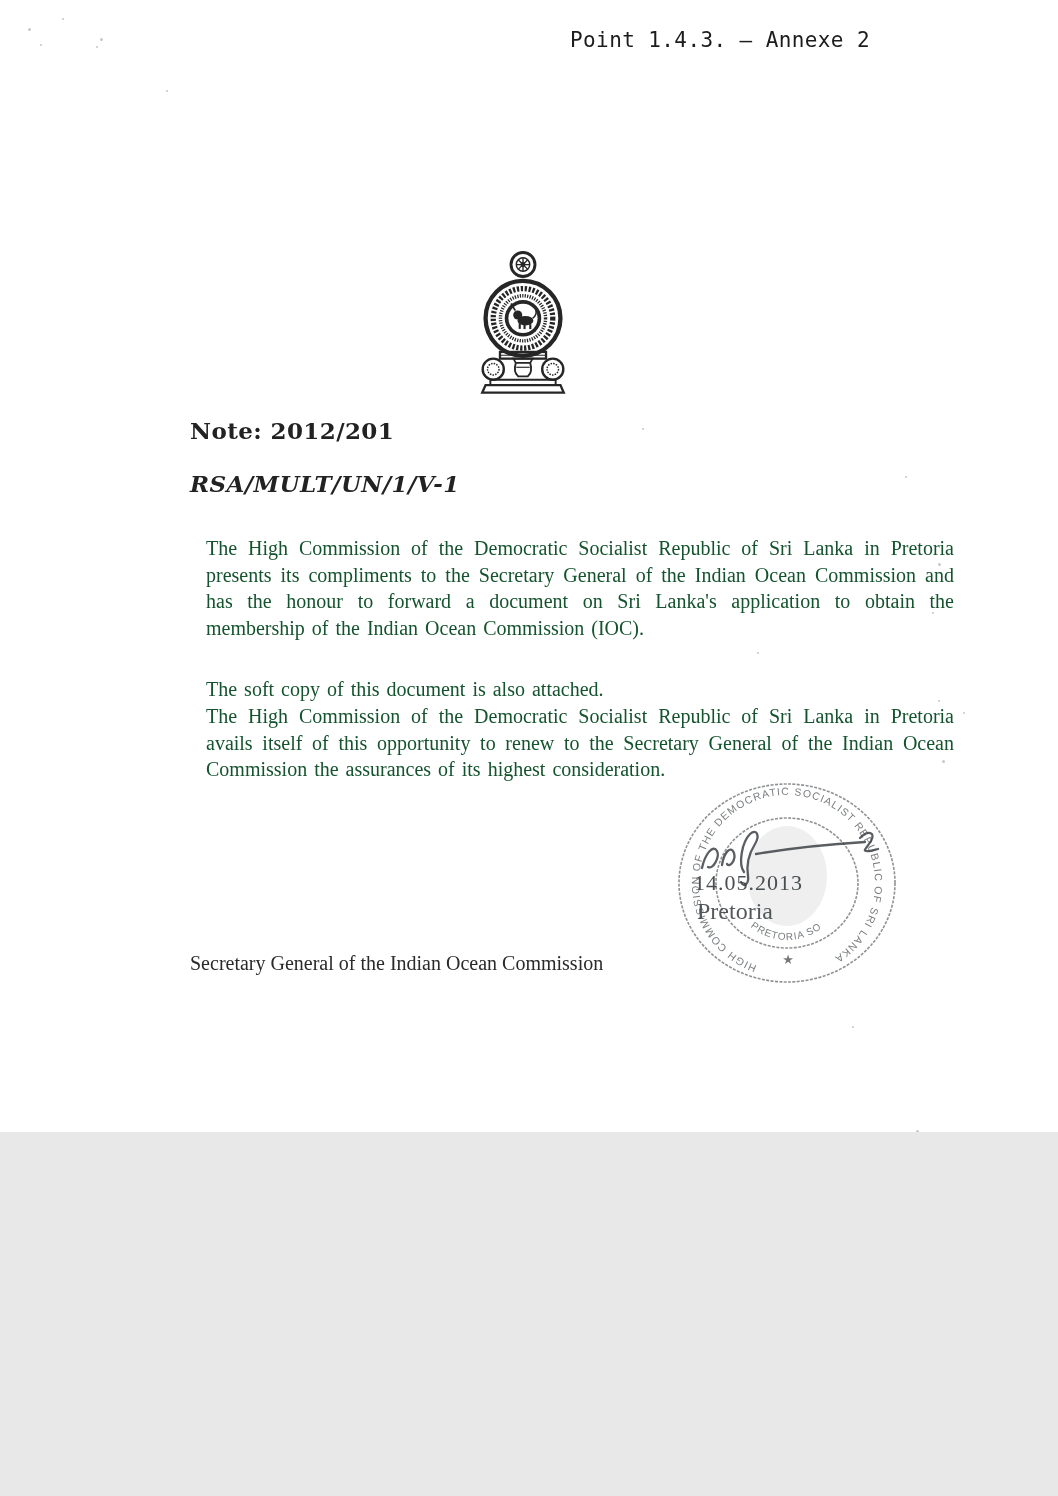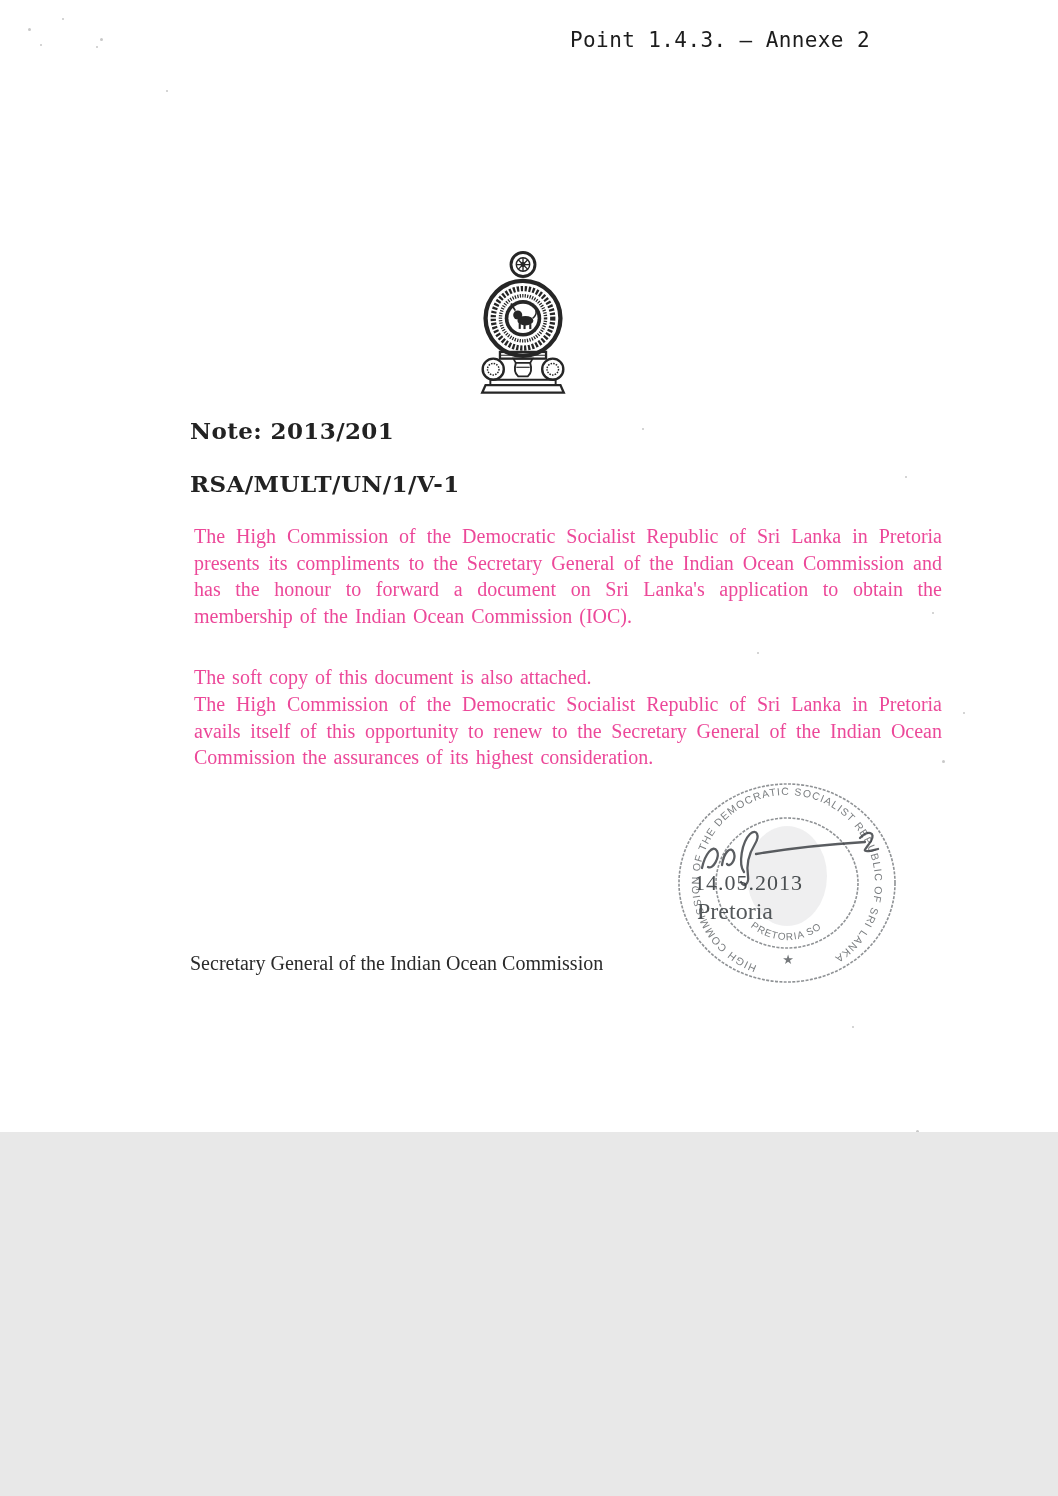--- a/index.html
+++ b/index.html
@@ -19,24 +19,24 @@
     white-space:nowrap;
   }
   .emblem{position:absolute;left:475px;top:248px;}
   .ref{
     position:absolute;left:190px;
     font-family:"DejaVu Serif", serif;
     font-weight:bold;font-size:23px;letter-spacing:0.4px;color:#222;
     white-space:nowrap;
   }
   .ref.note{top:417px;}
-  .ref.file{top:470px;}
+  .ref.file{top:470px;font-style:italic;}
   .body-par{
-    position:absolute;left:190px;width:748px;margin:4px;
-    font-size:20px;line-height:26.6px;color:#ec4899;
+    position:absolute;left:190px;width:748px;margin:16px;
+    font-size:20px;line-height:26.6px;color:#14532d;
     word-spacing:2px;
   }
   .just{text-align:justify;}
   .p1{top:519px;}
   .p2{top:660px;}
   .p3{top:687px;}
   .sig-line{
     position:absolute;left:190px;top:952px;
     font-size:20px;color:#2a2a2a;white-space:nowrap;
   }
@@ -100,21 +100,21 @@
     <g>
       <circle class="ln" cx="81" cy="126" r="11" stroke-width="2.5"></circle>
       <circle class="ln" cx="81" cy="126" r="6" stroke-width="1.5" stroke-dasharray="1.6 1.2"></circle>
     </g>
     <g>
       <path class="ln" d="M16,137 h68 v5.5 h-68 z" stroke-width="2"></path>
       <path class="ln" d="M11,142.5 h78 l3.5,8 h-85 z" stroke-width="2.4"></path>
     </g>
   </svg>
 
-  <div class="ref note">Note: 2013/201</div>
+  <div class="ref note">Note: 2012/201</div>
   <div class="ref file">RSA/MULT/UN/1/V-1</div>
 
   <p class="body-par just p1">The High Commission of the Democratic Socialist Republic of Sri Lanka in Pretoria presents its compliments to the Secretary General of the Indian Ocean Commission and has the honour to forward a document on Sri Lanka's application to obtain the membership of the Indian Ocean Commission (IOC).</p>
   <p class="body-par p2">The soft copy of this document is also attached.</p>
   <p class="body-par just p3">The High Commission of the Democratic Socialist Republic of Sri Lanka in Pretoria avails itself of this opportunity to renew to the Secretary General of the Indian Ocean Commission the assurances of its highest consideration.</p>
 
   <svg class="stamp" width="232" height="212" viewBox="0 0 232 212">
     <defs>
       <path id="arcOuter" d="M 84.9,185.7 A 88,88 0 1 1 145.1,185.7"></path>
       <path id="arcInner" d="M 78.4,146.7 A 57,57 0 0 0 151.6,146.7"></path>

